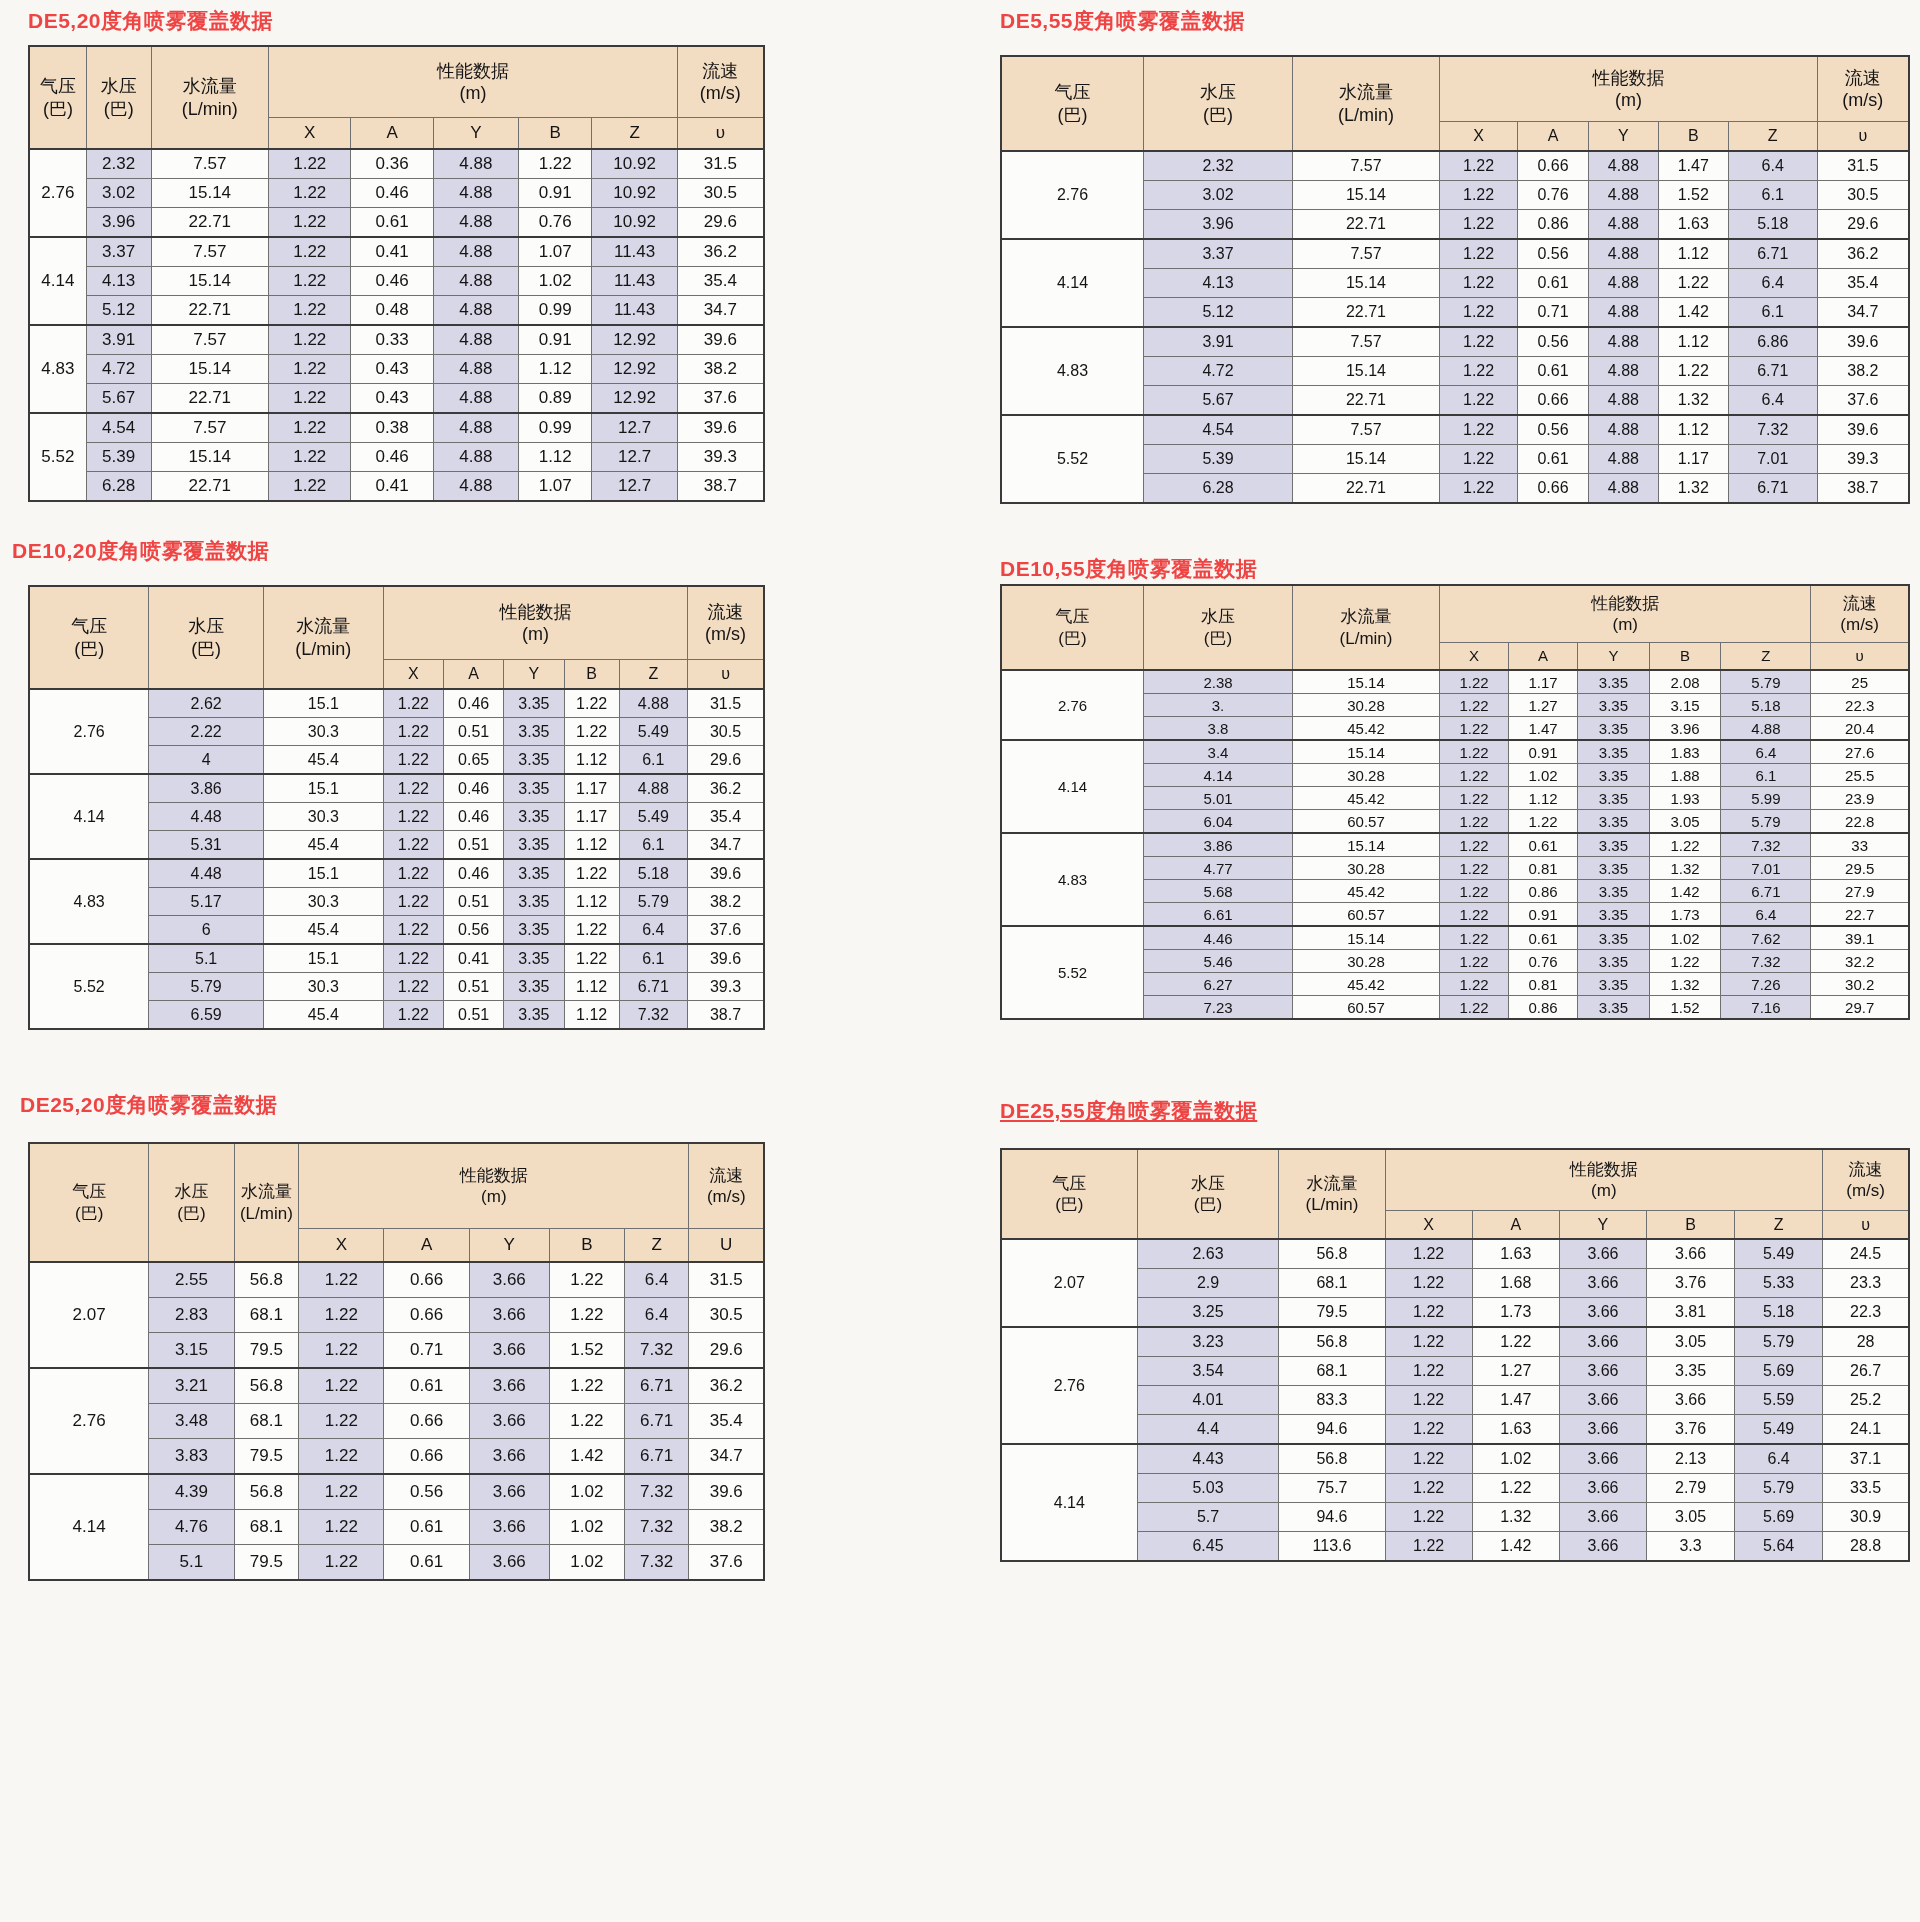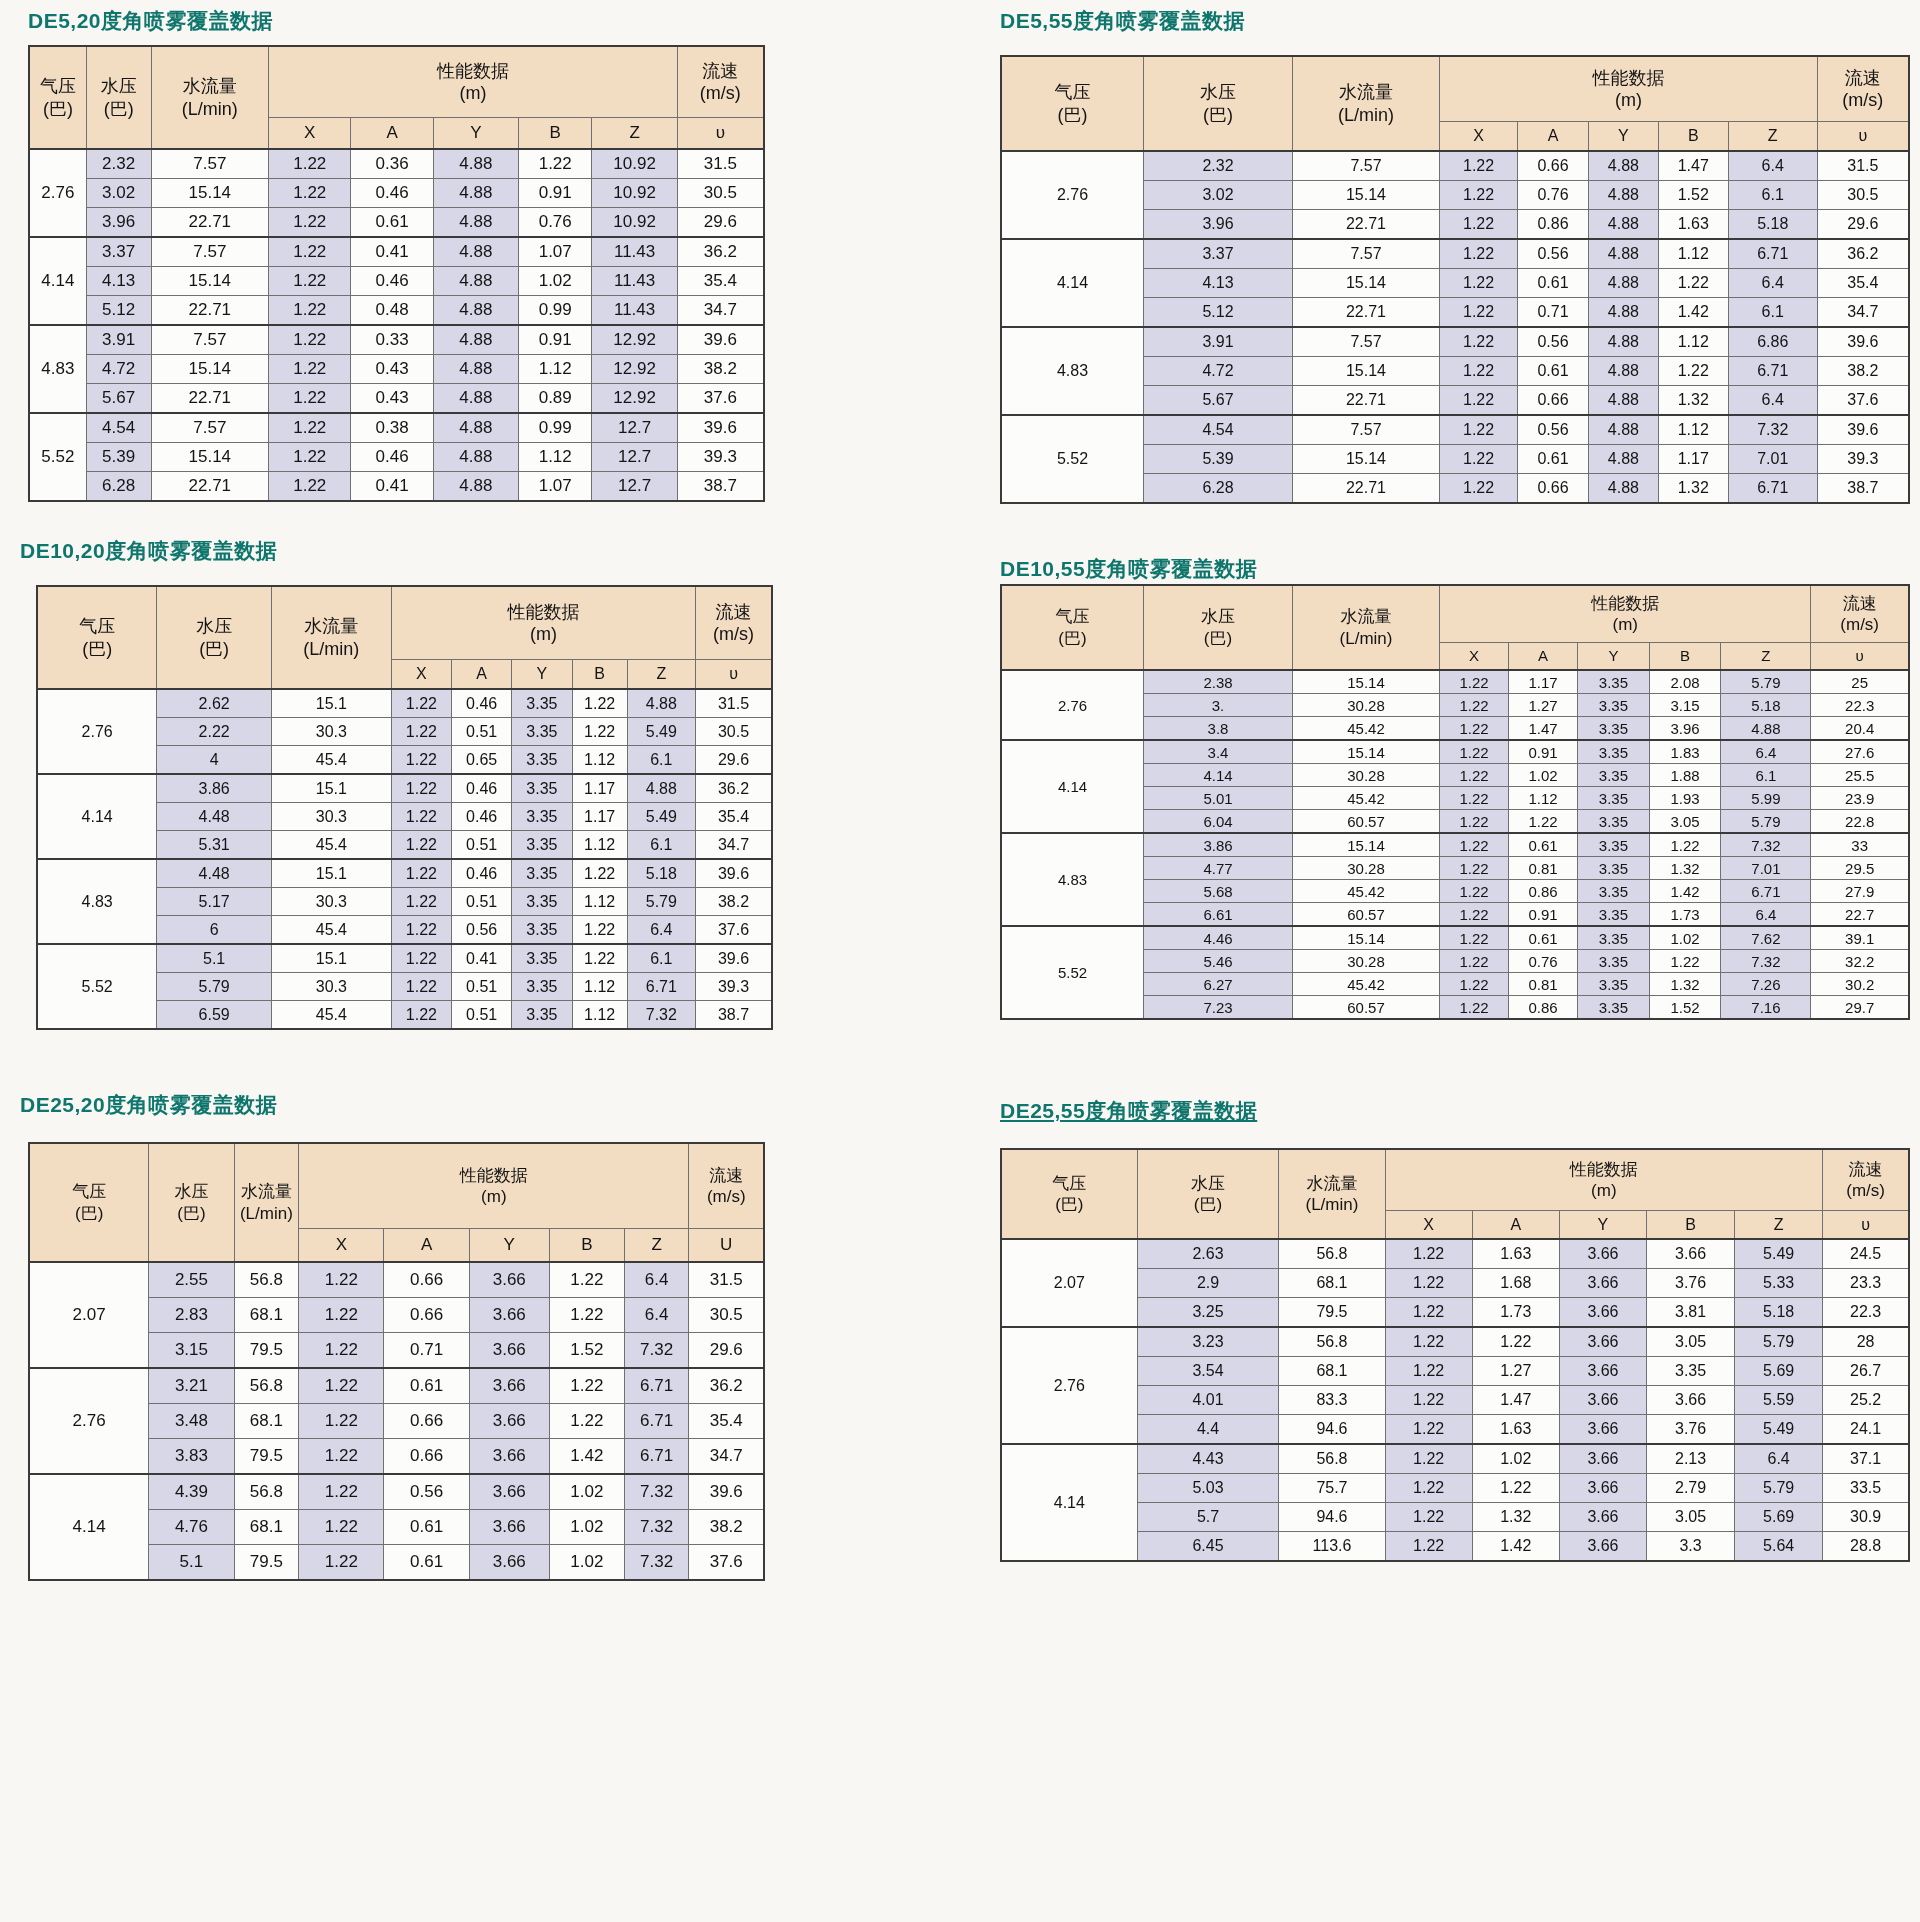--- a/index.html
+++ b/index.html
@@ -10,29 +10,29 @@
   body {
     width: 1920px;
     height: 1922px;
     position: relative;
     font-family: "Liberation Sans", "DejaVu Sans", sans-serif;
     color: #141414;
   }
   .tbl-block { position: absolute; }
   .b1 { left: 28px;  top: 8px;    width: 737px; }
   .b2 { left: 1000px; top: 8px;   width: 910px; }
-  .b3 { left: 20px;  top: 538px;  width: 753px; }
+  .b3 { left: 12px;  top: 538px;  width: 753px; }
   .b4 { left: 1000px; top: 556px; width: 910px; }
   .b5 { left: 20px;  top: 1092px; width: 745px; }
   .b6 { left: 1000px; top: 1098px; width: 910px; }
 
   .tbl-title {
     font-size: 21px;
     font-weight: bold;
-    color: #0f766e;
+    color: #ef4444;
     line-height: 26px;
     margin: 0;
     letter-spacing: 0.5px;
   }
   .b1 .tbl-title { margin-bottom: 11px; }
   .b2 .tbl-title { margin-bottom: 21px; }
   .b3 .tbl-title { margin-bottom: 21px; }
   .b4 .tbl-title { margin-bottom: 2px;  }
   .b5 .tbl-title { margin-bottom: 24px; }
   .b6 .tbl-title { margin-bottom: 24px; text-decoration: underline; }

